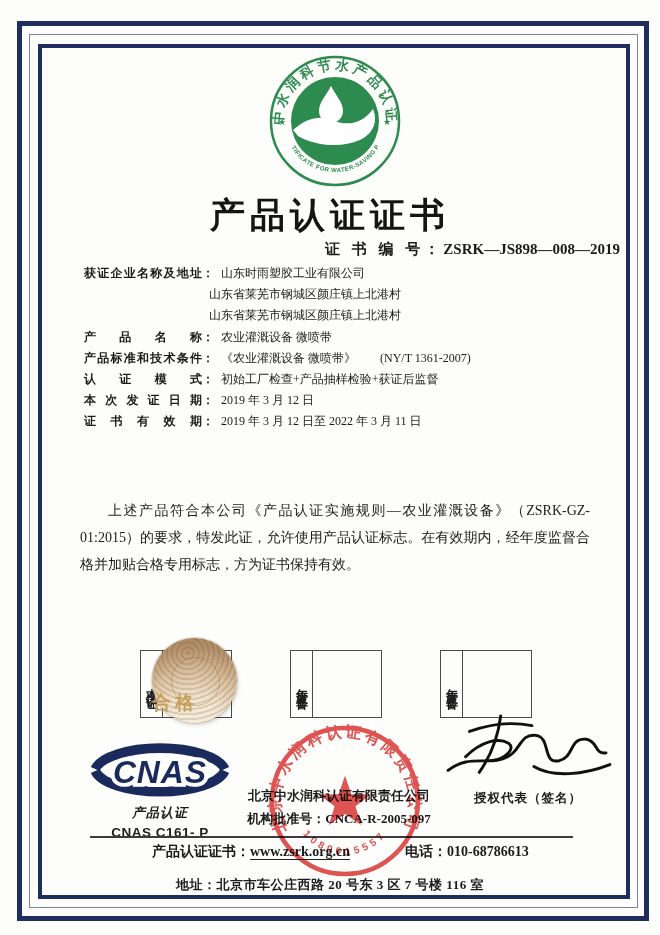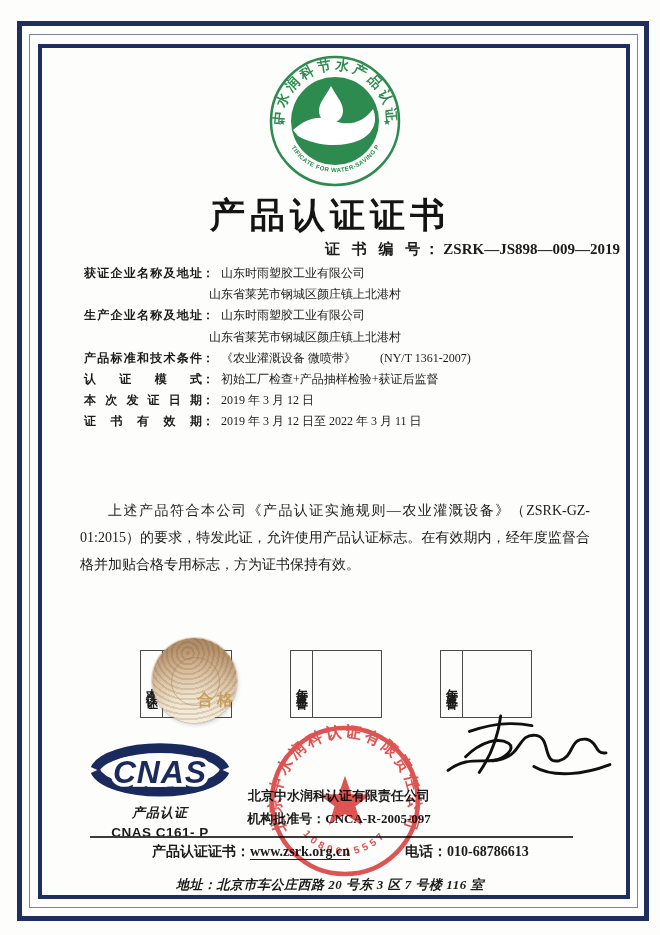--- a/index.html
+++ b/index.html
@@ -52,22 +52,22 @@
 
   .sticker {
     position:absolute; left:152px; top:638px; width:85px; height:85px; border-radius:50%;
     background:radial-gradient(circle at 48% 115%, #f8f1e2 0%, #f1e5d0 35%, #dcc3a3 58%, #b5916c 82%, #a3825d 100%);
     box-shadow:0 0 0 1px rgba(150,120,80,.25), 1px 2px 4px rgba(0,0,0,.18);
     z-index:4;
   }
   .sticker .texture { position:absolute; inset:0; border-radius:50%;
     background:repeating-radial-gradient(circle at 42% 18%, rgba(96,66,38,.17) 0 2px, rgba(255,255,255,0) 2px 5px); }
   .sticker .ring { position:absolute; left:22%; top:22%; width:56%; height:56%; border-radius:50%; border:1px solid rgba(160,120,70,.45); }
-  .sticker .stext { position:absolute; left:0; right:0; top:52px; text-align:right;
-    color:#c79f5c; font-weight:700; font-size:16px; letter-spacing:4px; }
+  .sticker .stext { position:absolute; left:0; right:0; top:52px; text-align:left;
+    color:#c79f5c; font-weight:700; font-size:19px; letter-spacing:4px; }
 
   
   .cnas { position:absolute; left:84px; top:740px; width:152px; text-align:center;
     font-family:"Liberation Sans","DejaVu Sans",sans-serif; }
   .cnas-line1 { font-size:13px; font-weight:700; margin-top:2px; letter-spacing:1px;font-style:italic; }
   .cnas-line2 { font-size:13.5px; font-weight:700; letter-spacing:0.5px; margin-top:3px; }
 
   .org { position:absolute; left:230px; top:784px; width:218px; text-align:center;
     font-size:13px; font-weight:700; line-height:23px; white-space:nowrap; }
 
@@ -82,21 +82,21 @@
     font-family:"Liberation Sans","DejaVu Sans",sans-serif; }
 
   .rule { position:absolute; left:90px; top:836px; width:483px; height:2px; background:#3c3c3c; }
 
   .query { position:absolute; top:843px; left:0; width:660px; height:20px; font-size:14px; font-weight:700; }
   .q-left  { position:absolute; left:152px; white-space:nowrap; }
   .q-url   { border-bottom:1.5px solid #222; padding-bottom:0px; }
   .q-right { position:absolute; left:405px; white-space:nowrap; }
 
   .addr { position:absolute; top:876px; left:0; right:0; text-align:center;
-    font-size:13px; font-weight:700; letter-spacing:0.5px;font-style:italic; }
+    font-size:13px; font-weight:700; letter-spacing:0.5px; }
 </style>
 </head>
 <body>
 
 <div class="page">
 
   <div class="frame-outer"></div>
   <div class="frame-mid"></div>
   <div class="frame-inner"></div>
 
@@ -111,28 +111,28 @@
     <path fill="#ffffff" d="M 25,76 C 38,64 52,61 64,66 C 80,73 95,69 105,55 C 110,67 106,79 92,86 C 72,95 45,91 30,82 Z"></path>
     <text class="seal-cn"><textPath href="#arcTop" startOffset="50%" text-anchor="middle">中水润科节水产品认证</textPath></text>
     <text class="seal-en"><textPath href="#arcBot" startOffset="50%" text-anchor="middle">ZSRK CERTIFICATE FOR WATER-SAVING PRODUCTS</textPath></text>
     <text class="seal-star" x="10" y="71">★</text>
     <text class="seal-star" x="115" y="71">★</text>
   </svg>
 
   <div class="title">产品认证证书</div>
 
   <div class="certno">
-    <span class="cl">证 书 编 号：</span><span>ZSRK—JS898—009—2019</span>
+    <span class="cl">证 书 编 号：</span><span>ZSRK—JS898—008—2019</span>
   </div>
 
   <div class="fields">
     <div class="frow"><span class="flabel">获证企业名称及地址</span><span class="fcolon">：</span><span class="fvalue">山东时雨塑胶工业有限公司</span></div>
     <div class="frow"><span class="flabel"></span><span class="fcolon"></span><span class="fvalue">山东省莱芜市钢城区颜庄镇上北港村</span></div>
-    <div class="frow"><span class="flabel">生产企业名称及地址</span><span class="fcolon">：</span><span class="fvalue">山东时雨塑胶工业有限公司</span></div>
     <div class="frow"><span class="flabel"></span><span class="fcolon"></span><span class="fvalue">山东省莱芜市钢城区颜庄镇上北港村</span></div>
+    <div class="frow"><span class="flabel">产品名称</span><span class="fcolon">：</span><span class="fvalue">农业灌溉设备 微喷带</span></div>
     <div class="frow"><span class="flabel">产品标准和技术条件</span><span class="fcolon">：</span><span class="fvalue">《农业灌溉设备 微喷带》　　(NY/T 1361-2007)</span></div>
     <div class="frow"><span class="flabel">认证模式</span><span class="fcolon">：</span><span class="fvalue">初始工厂检查+产品抽样检验+获证后监督</span></div>
     <div class="frow"><span class="flabel">本次发证日期</span><span class="fcolon">：</span><span class="fvalue">2019 年 3 月 12 日</span></div>
     <div class="frow"><span class="flabel">证书有效期</span><span class="fcolon">：</span><span class="fvalue">2019 年 3 月 12 日至 2022 年 3 月 11 日</span></div>
   </div>
 
   <div class="statement">上述产品符合本公司《产品认证实施规则—农业灌溉设备》（ZSRK-GZ-01:2015）的要求，特发此证，允许使用产品认证标志。在有效期内，经年度监督合格并加贴合格专用标志，方为证书保持有效。</div>
 
   <div class="sbox b1">
     <div class="vlabel">本次认证</div>
@@ -171,20 +171,21 @@
   <div class="sig">
     <svg width="180" height="78" viewBox="0 0 180 80">
       <g stroke="#101010" stroke-width="3" fill="none" stroke-linecap="round" stroke-linejoin="round">
         <path d="M 62,6 C 60,22 54,44 40,64"></path>
         <path d="M 30,22 C 52,14 74,12 94,16"></path>
         <path d="M 26,48 C 42,32 60,28 70,34 C 78,40 66,50 54,52"></path>
         <path d="M 8,62 C 28,46 46,56 64,50 C 84,44 80,24 98,26 C 114,28 104,56 122,52 C 138,48 132,28 150,30 C 162,32 158,46 170,44"></path>
         <path d="M 96,58 C 116,70 148,66 174,56"></path>
       </g>
     </svg>
+    <div class="sig-caption">授权代表（签名）</div>
   </div>
 
   <svg class="stamp" viewBox="0 0 156 156">
     <defs>
       <path id="stampArc" d="M 20,106 A 64,64 0 1 1 136,106"></path>
       <path id="stampArcB" d="M 30,99 A 52,52 0 0 0 126,99"></path>
     </defs>
     <circle cx="78" cy="78" r="72" fill="none" stroke="#dc4140" stroke-width="4.5"></circle>
     <polygon fill="#dc4140" points="78,53 84.3,71.3 103.7,71.7 88.3,83.3 93.9,101.8 78,90.8 62.1,101.8 67.7,83.3 52.3,71.7 71.7,71.3"></polygon>
     <text class="stamp-ring"><textPath href="#stampArc" startOffset="50%" text-anchor="middle">北京中水润科认证有限责任公司</textPath></text>

